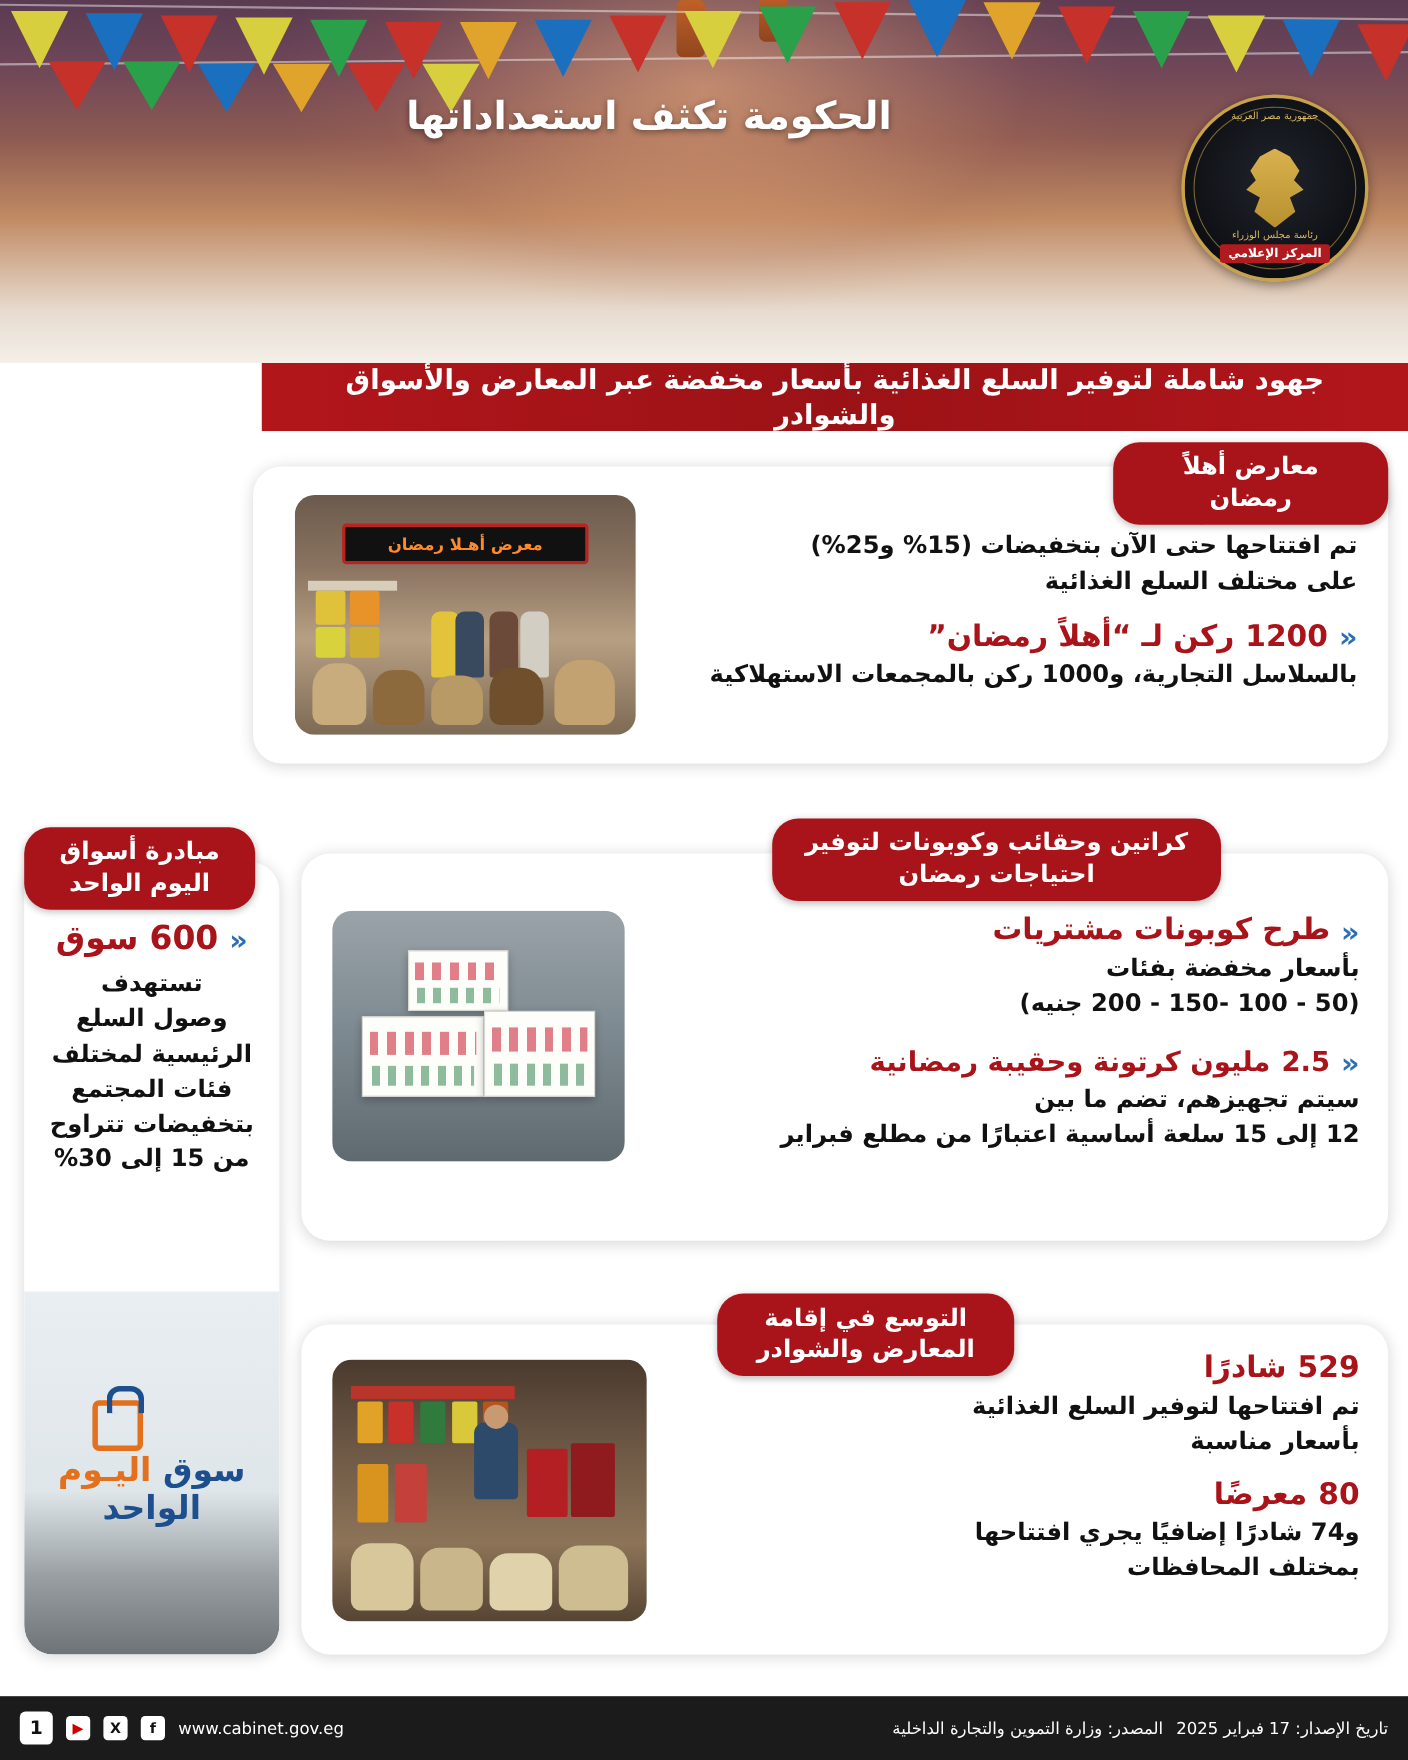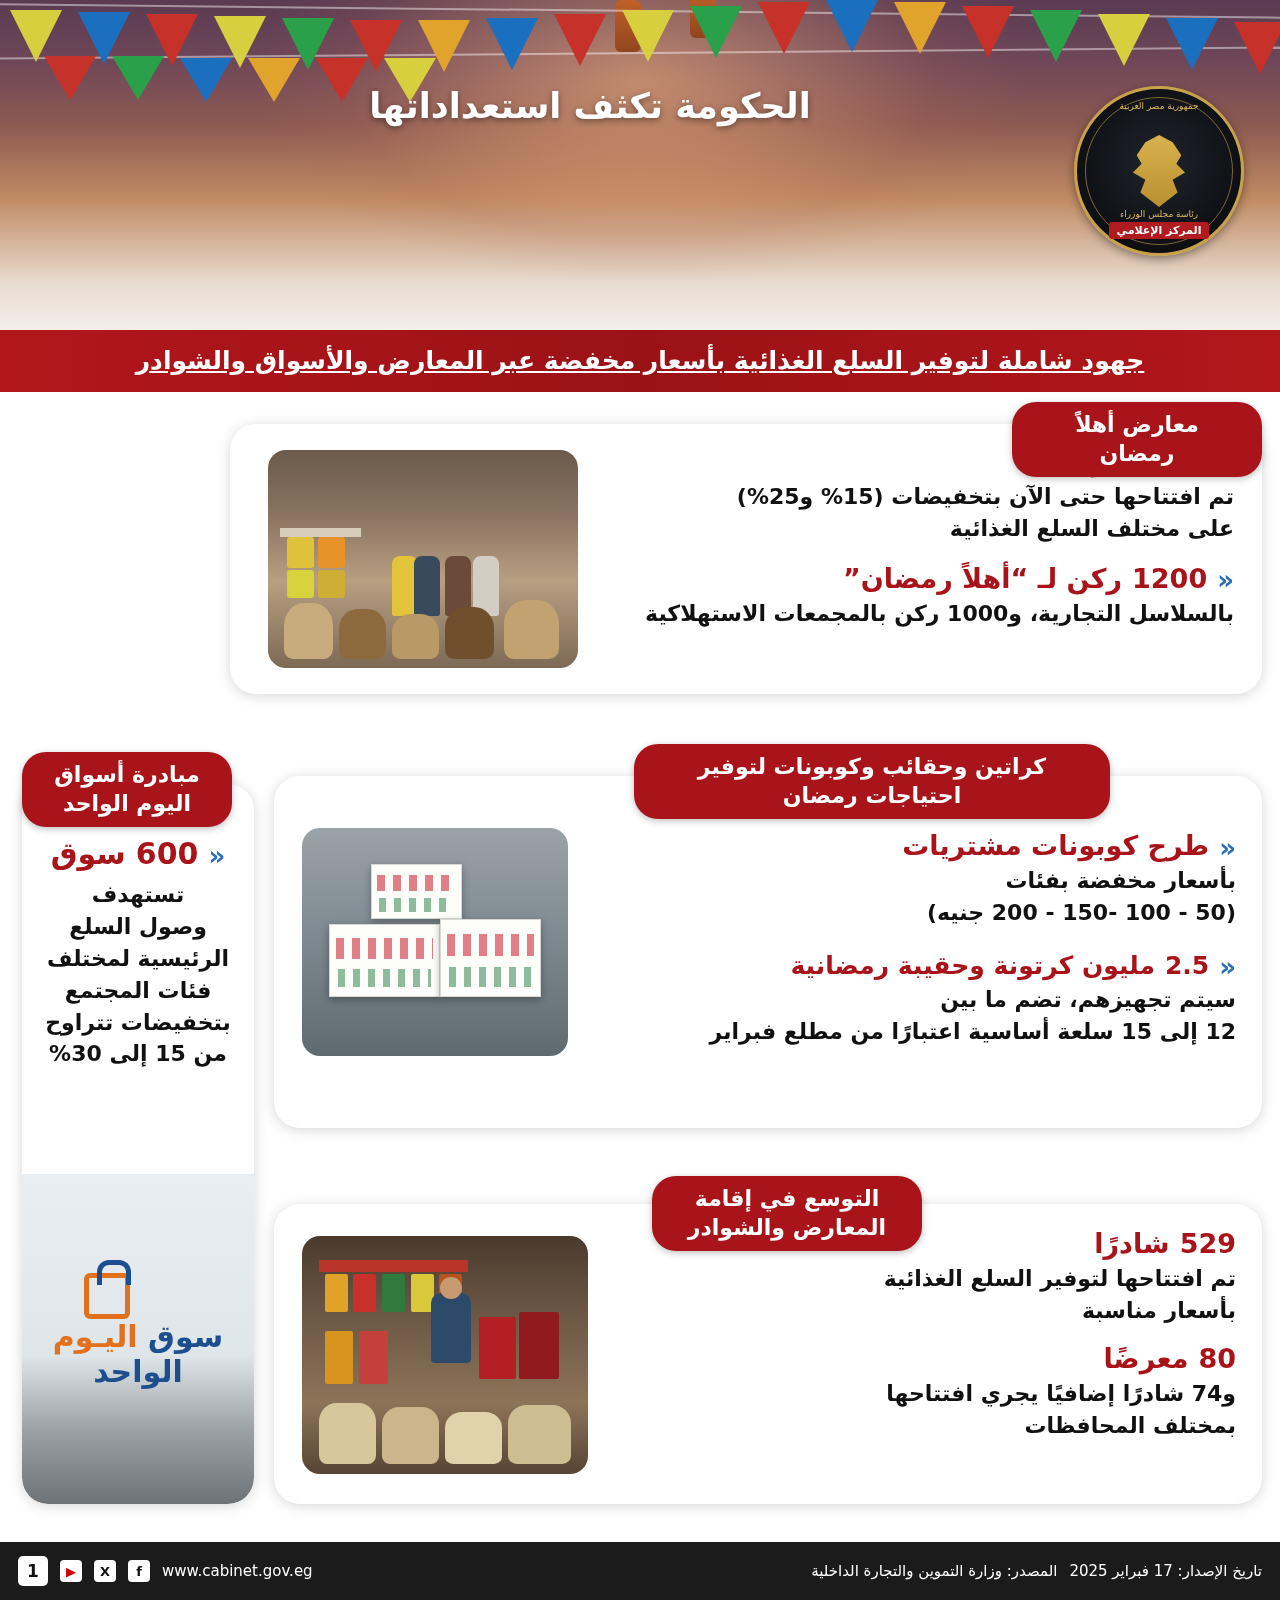--- a/index.html
+++ b/index.html
@@ -86,27 +86,26 @@
   }
   .logo .logo-top { top: 12px; color:#ddb95f; font-size: 9px; }
   .logo .logo-mid { position:absolute; bottom: 34px; width:100%; text-align:center; color:#ddb95f; font-size: 9px;}
   .logo .logo-bottom {
     bottom: 14px; background:#b01b1f; color:#fff; font-size: 11px; font-weight:700;
     padding: 2px 0; width: 100px; left: 50%; transform: translateX(-50%); border-radius: 3px;
   }
 
   
   .subtitle-bar {
-    width: 1280px; height: 62px;
+    width: 1042px; height: 62px;
     background: linear-gradient(90deg,#b2161b 0%, #9b1216 50%, #b2161b 100%);
     display: flex; align-items: center; justify-content: center;
     color: #fff; font-size: 25px; font-weight: 700; text-align: center;
     line-height: 1.25;
     padding: 0 28px;
-    text-decoration: underline;
   }
 
   
   .content {
     position: relative;
     width: 1280px;
     height: 1150px;
     background: #ffffff;
     padding: 18px 22px 0 22px;
   }
@@ -278,20 +277,21 @@
 </div>
 
 <div class="subtitle-bar">جهود شاملة لتوفير السلع الغذائية بأسعار مخفضة عبر المعارض والأسواق والشوادر</div>
 
 <div class="content">
 
   <div class="badge" style="right:18px; top:10px; width:250px;">معارض أهلاً رمضان</div>
   <div class="panel" style="right:18px; top:32px; left:230px; height:270px;">
     <div class="photo" style="position:absolute; right:auto; left:38px; top:26px; width:310px; height:218px;">
       <div class="scene p1">
+        <div class="sign">معرض أهـلا رمضان</div>
         <div class="shelf" style="left:4%; top:36%; width:26%; height:4%;"></div>
         <div class="box" style="left:6%; top:40%; width:9%; height:14%; background:#e0c23a;"></div>
         <div class="box" style="left:16%; top:40%; width:9%; height:14%; background:#e8932a;"></div>
         <div class="box" style="left:6%; top:55%; width:9%; height:13%; background:#d8d23c;"></div>
         <div class="box" style="left:16%; top:55%; width:9%; height:13%; background:#cfae36;"></div>
         <div class="person" style="left:40%; background:#e2c33a;"></div>
         <div class="person" style="left:47%; background:#3a4a5e;"></div>
         <div class="person" style="left:57%; background:#6b4a3a;"></div>
         <div class="person" style="left:66%; background:#d2cec4;"></div>
         <div class="sack" style="left:5%;  width:16%; height:26%;"></div>
@@ -339,21 +339,21 @@
     <div class="right-photo">
       <div class="bagicon"></div>
       <div class="banner-text">
         <span>سوق</span>
         <span class="orange">اليـوم</span>
         <span>الواحد</span>
       </div>
     </div>
   </div>
 
-  <div class="badge" style="right:170px; top:352px; width:476px;">كراتين وحقائب وكوبونات لتوفير احتياجات رمضان</div>
+  <div class="badge" style="right:170px; top:352px; width:408px;">كراتين وحقائب وكوبونات لتوفير احتياجات رمضان</div>
   <div class="panel" style="right:18px; top:384px; left:274px; height:352px;">
     <div class="photo" style="position:absolute; left:28px; top:52px; width:266px; height:228px;">
       <div class="scene p2">
         <div class="carton" style="left:26%; top:16%; width:34%; height:24%;"></div>
         <div class="carton" style="left:10%; top:42%; width:42%; height:32%;"></div>
         <div class="carton" style="left:52%; top:40%; width:38%; height:34%;"></div>
       </div>
     </div>
 
     <div style="position:absolute; right:26px; top:54px; left:312px;">

